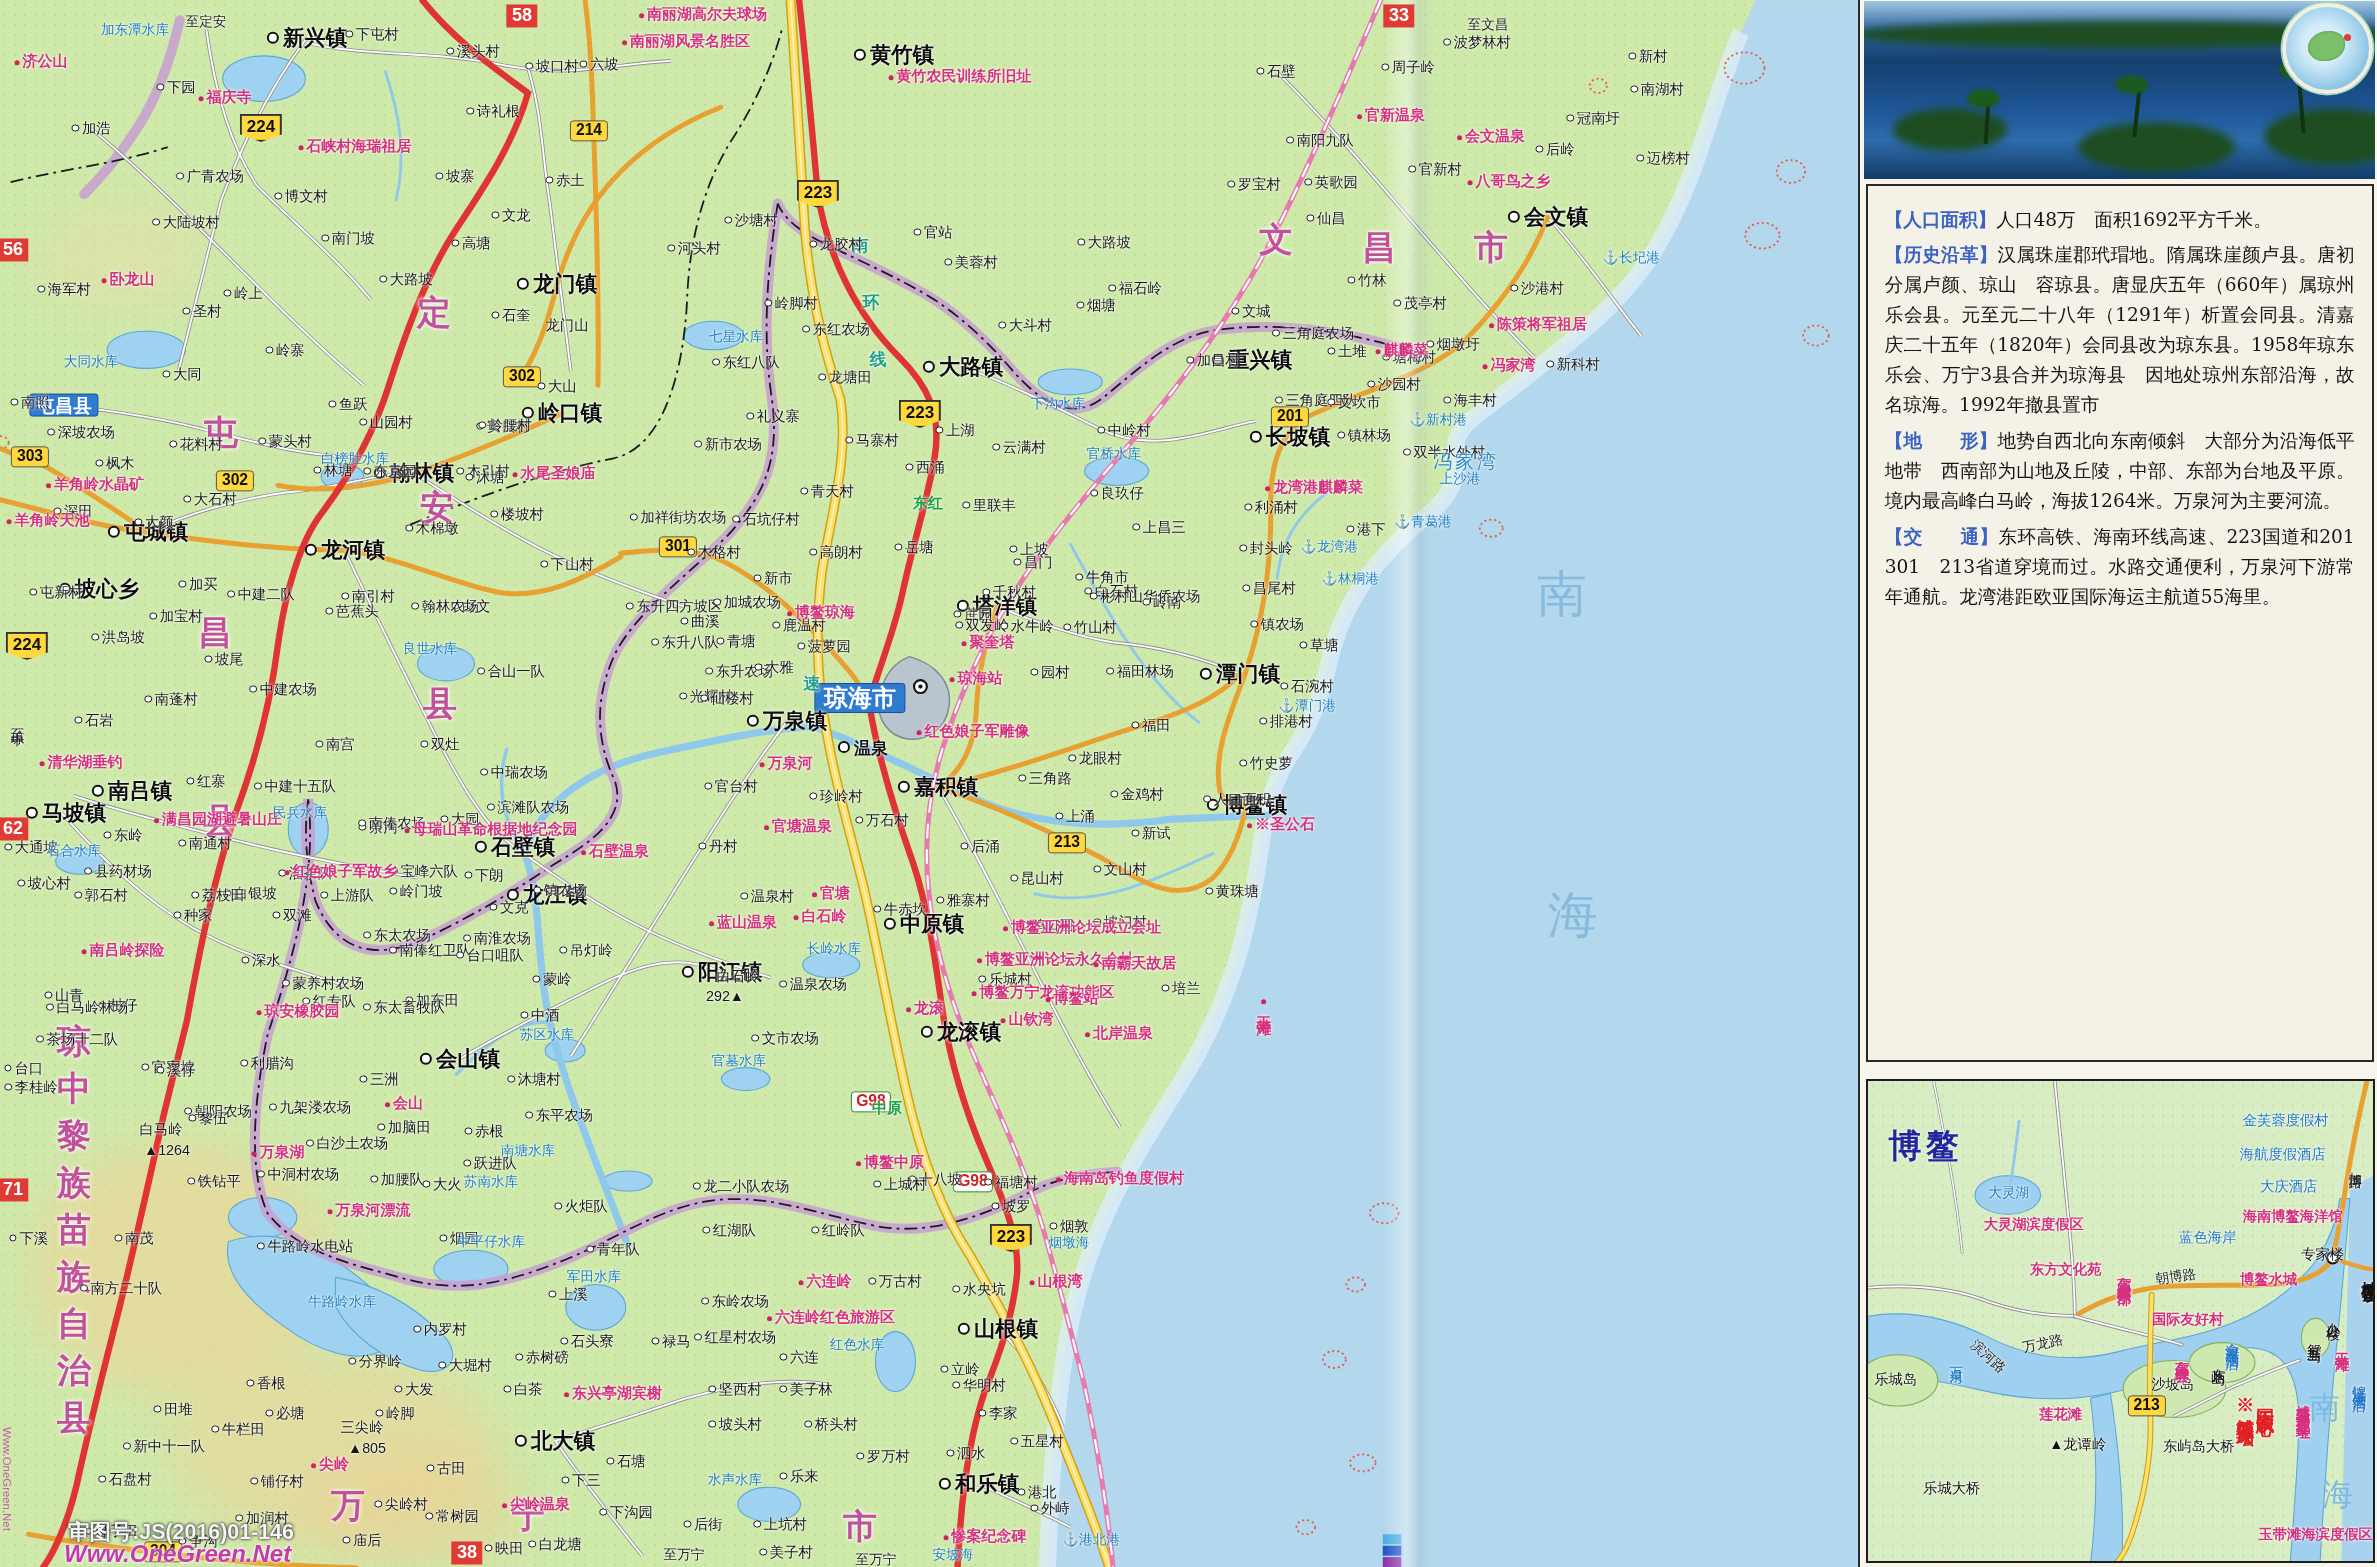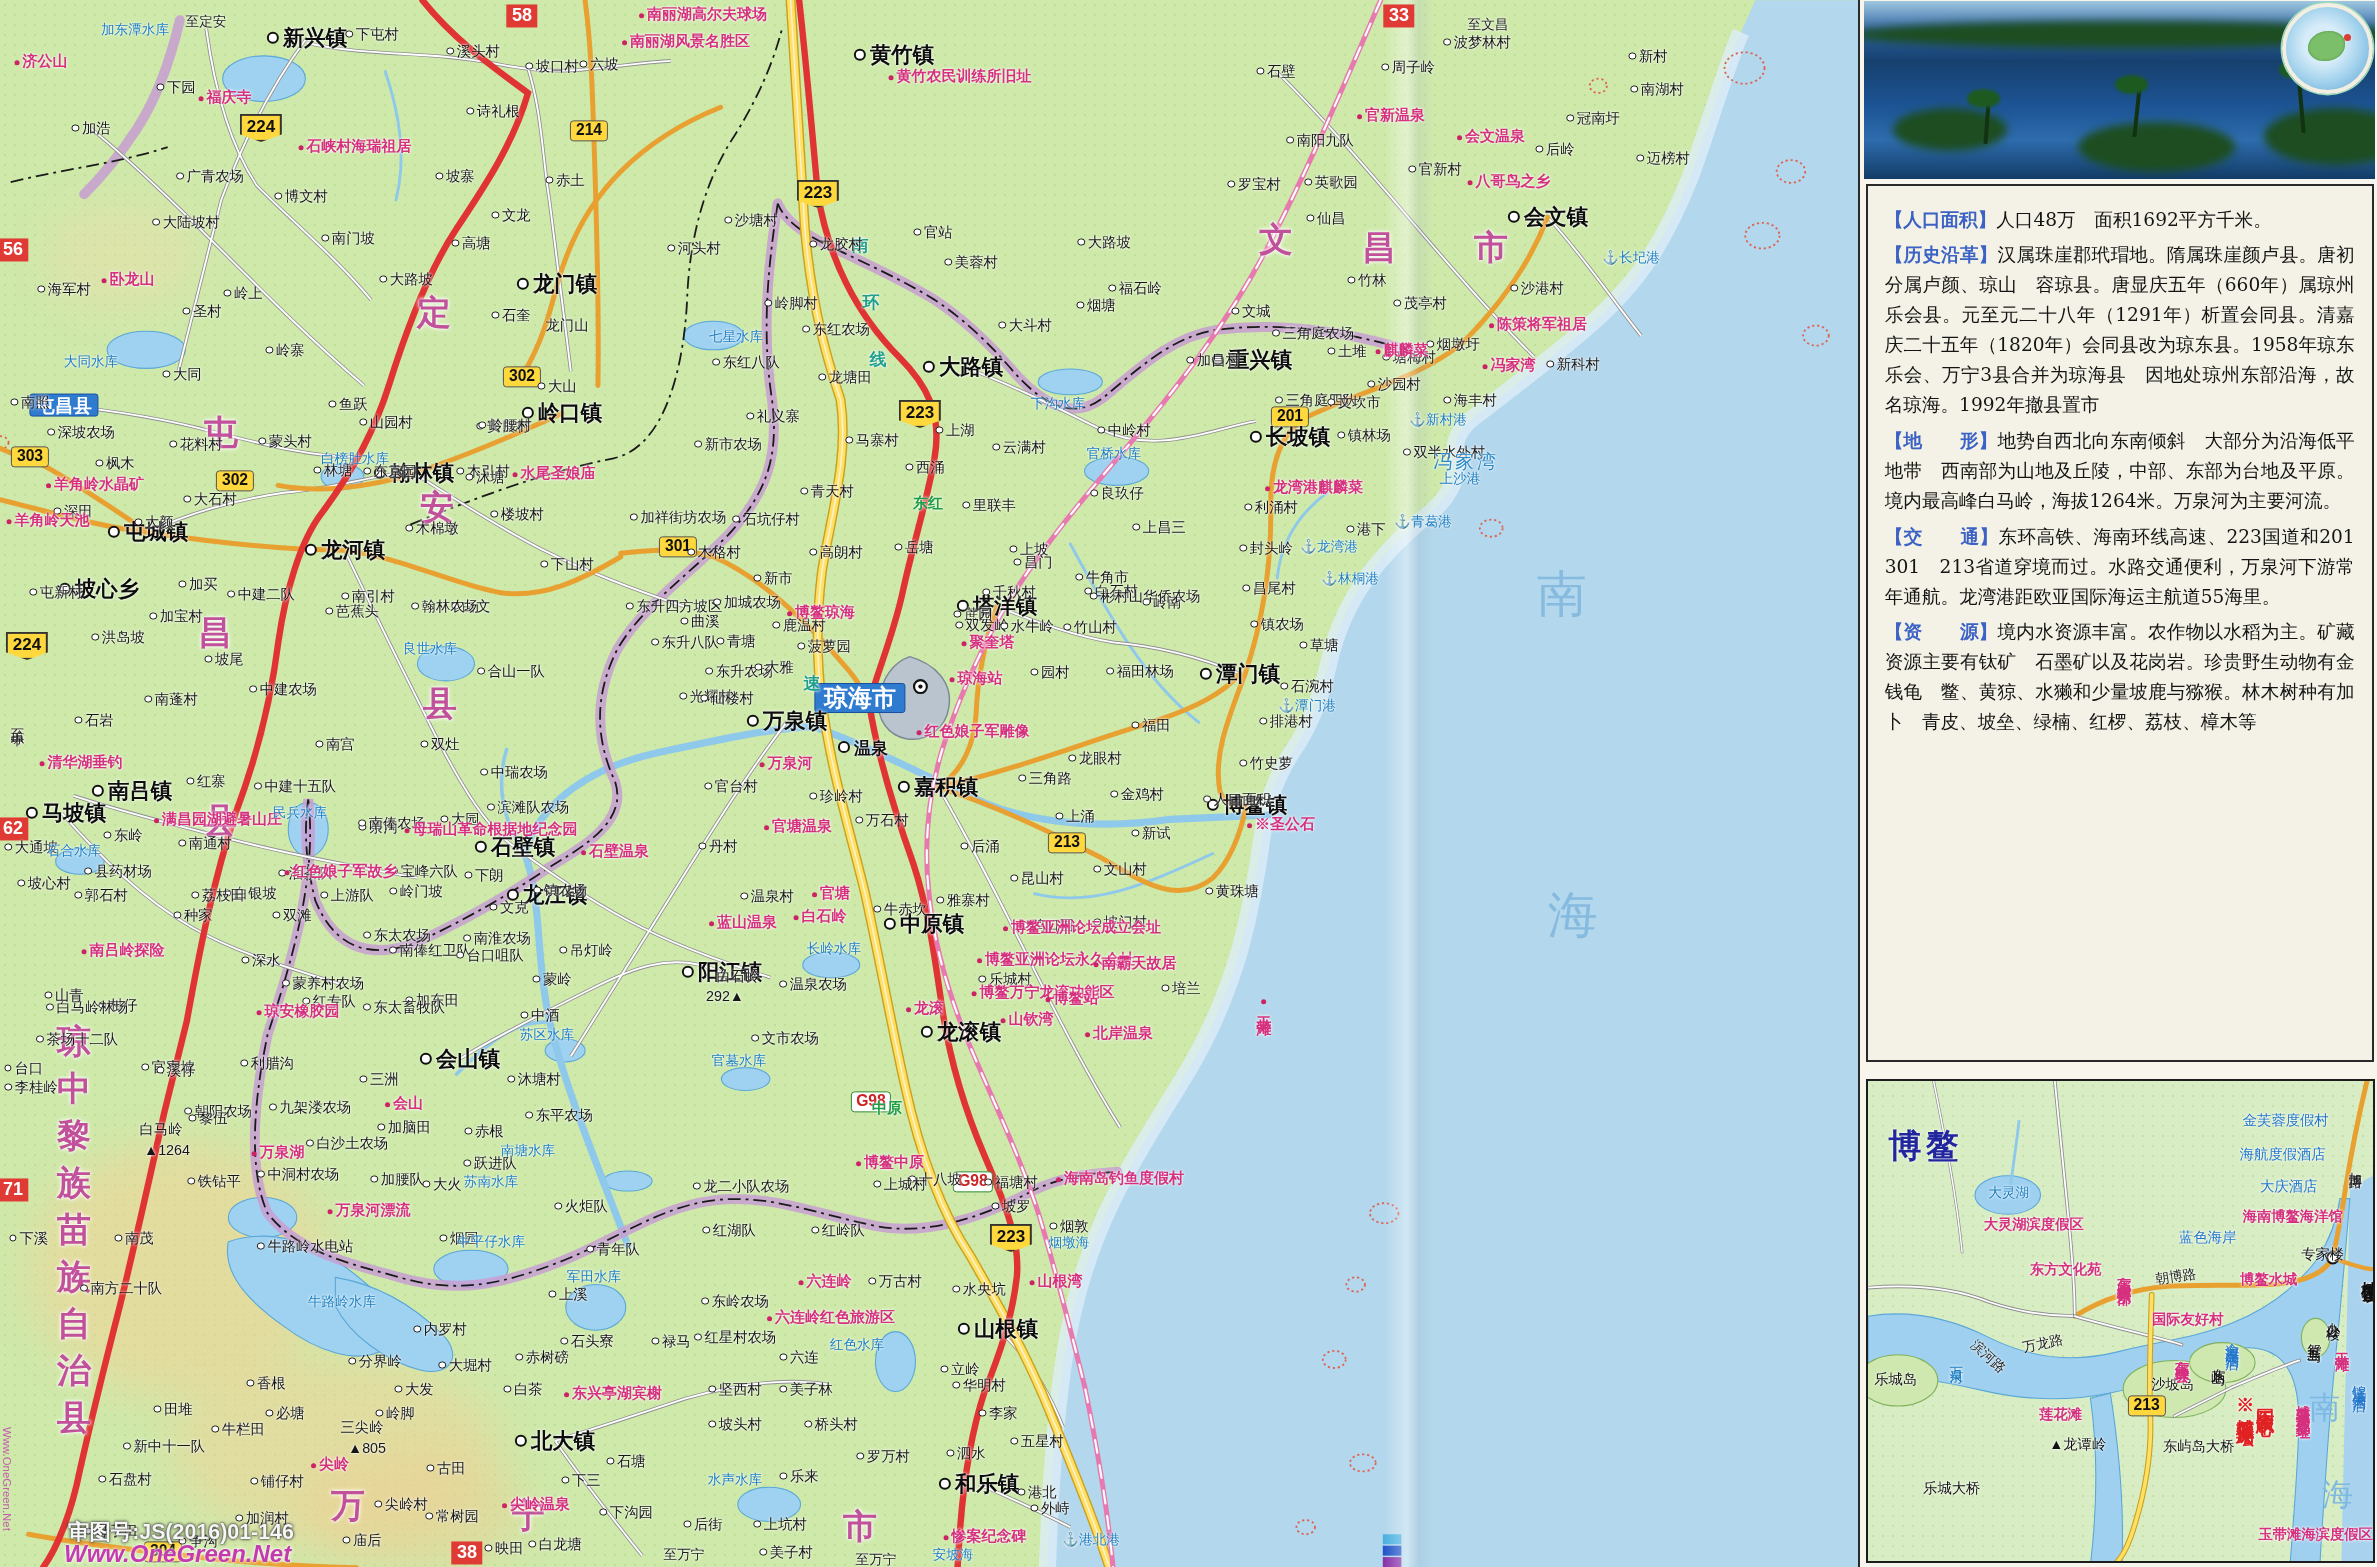--- a/index.html
+++ b/index.html
@@ -796,21 +796,20 @@
       <div class="palm-c" style="left:103px;top:88px;"></div>
     </div>
     <div id="globe"></div>
 
     <div id="info">
       <div id="info-body">
           <p class="sec"><span class="hdr">【人口面积】</span><span>人口48万　面积1692平方千米。</span></p>
           <p class="sec"><span class="hdr">【历史沿革】</span><span>汉属珠崖郡玳瑁地。隋属珠崖颜卢县。唐初分属卢颜、琼山　容琼县。唐显庆五年（660年）属琼州乐会县。元至元二十八年（1291年）析置会同县。清嘉庆二十五年（1820年）会同县改为琼东县。1958年琼东　乐会、万宁3县合并为琼海县　因地处琼州东部沿海，故名琼海。1992年撤县置市</span></p>
           <p class="sec"><span class="hdr">【地　　形】</span><span>地势自西北向东南倾斜　大部分为沿海低平地带　西南部为山地及丘陵，中部、东部为台地及平原。境内最高峰白马岭，海拔1264米。万泉河为主要河流。</span></p>
           <p class="sec"><span class="hdr">【交　　通】</span><span>东环高铁、海南环线高速、223国道和201　301　213省道穿境而过。水路交通便利，万泉河下游常年通航。龙湾港距欧亚国际海运主航道55海里。</span></p>
-          <p class="sec"><span class="hdr">【资　　源】</span><span>境内水资源丰富。农作物以水稻为主。矿藏资源主要有钛矿　石墨矿以及花岗岩。珍贵野生动物有金钱龟　鳖、黄猄、水獭和少量坡鹿与猕猴。林木树种有加卜　青皮、坡垒、绿楠、红椤、荔枝、樟木等</span></p>
         </div>
     </div>
 
     <div id="inset">
       <div class="speck"></div>
       <svg id="inset-svg" width="509" height="484" viewBox="0 0 714 679">
 
         <path d="M676,150 L714,130 L714,679 L664,679 C668,500 672,320 676,150 Z" fill="#a9d2ee"></path>
 
         <path d="M0,330 C60,320 120,335 170,360 C230,390 290,395 350,380 C410,365 460,360 510,340

